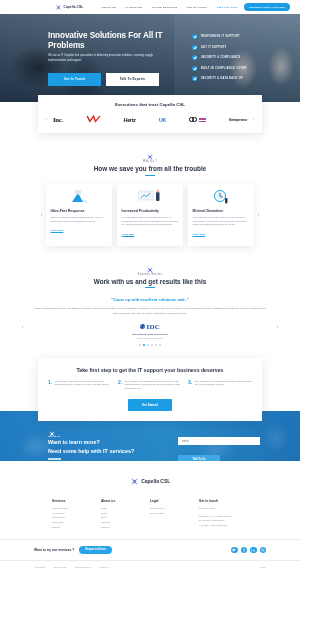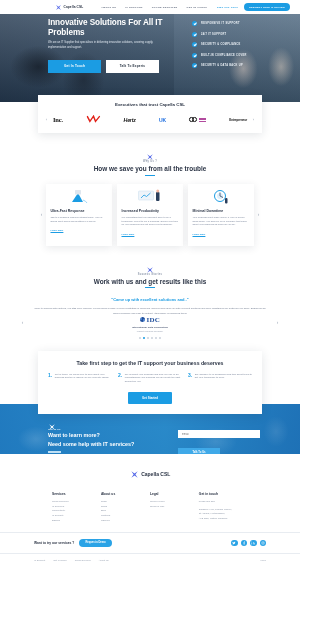--- a/index.html
+++ b/index.html
@@ -51,21 +51,21 @@
       radial-gradient(ellipse 30px 40px at 48% 75%, rgba(25,34,46,.6), transparent 70%),
       linear-gradient(180deg, rgba(150,165,180,.35), rgba(30,45,62,.5));
   }
   .hero-bg::after {
     content:""; position:absolute; right:0; top:0; width:42%; height:100%;
     background:
       radial-gradient(ellipse 22px 30px at 55% 62%, rgba(215,200,190,.55), transparent 65%),
       radial-gradient(ellipse 20px 30px at 85% 60%, rgba(225,210,195,.5), transparent 65%),
       linear-gradient(180deg, rgba(175,190,205,.35), rgba(45,62,80,.45));
   }
-  .hero-inner { position:relative; z-index:5; padding:4px 0 0 48px; display:flex; }
+  .hero-inner { position:relative; z-index:5; padding:17px 0 0 48px; display:flex; }
   .hero-left { width:130px; }
   .hero-title {
     font-size:8.2px; font-weight:700; color:#fff; line-height:1.18; letter-spacing:-.1px;
   }
   .hero-sub {
     font-size:2.7px; color:#dfe7ef; line-height:1.55; margin-top:4px; width:108px;
   }
   .hero-btns { display:flex; gap:5px; margin-top:10px; }
   .btn-primary {
     background:#1b9ce3; color:#fff; font-size:3.1px; font-weight:700;
@@ -126,21 +126,21 @@
   .card-title { font-size:3.5px; font-weight:700; color:#2b3445; margin-top:3px; }
   .card-text { font-size:2.4px; color:#79849a; line-height:1.62; margin-top:3px; }
   .card-link { font-size:2.4px; color:#1b9ce3; font-weight:700; margin-top:6px; display:block; text-decoration:underline; }
   .arr-side { font-size:4.5px; color:#9aa5b5; width:9px; text-align:center; flex:0 0 auto; }
 
   
   .quote { font-size:4px; font-weight:700; color:#1b9ce3; text-align:center; margin-top:9px; }
   .testi-wrap { display:flex; align-items:center; padding:0 18px; margin-top:5px; }
   .testi { flex:1; text-align:center; }
   .testi-text { font-size:2.45px; color:#707b8f; line-height:1.72; padding:0 6px; }
-  .idc { text-align:center; }
+  .idc { margin-top:7px; text-align:center; }
   .idc-logo { display:flex; align-items:center; justify-content:center; gap:1.5px; }
   .idc-dot { width:5px; height:5px; border-radius:50%; background:
      conic-gradient(#1f4e9c 0 25%, #4a7fc9 25% 50%, #1f4e9c 50% 75%, #4a7fc9 75% 100%); }
   .idc-name { font-family:"Liberation Serif", serif; font-size:7px; font-weight:700; color:#1f4e9c; letter-spacing:.3px; }
   .idc-sub1 { font-size:2.5px; font-weight:700; color:#54607a; margin-top:2px; }
   .idc-sub2 { font-size:2.3px; color:#9aa3b4; margin-top:1px; }
   .dots { display:flex; gap:2.2px; justify-content:center; margin-top:5px; }
   .dots i { width:1.8px; height:1.8px; border-radius:50%; background:#ccd3dd; display:block; }
   .dots i.on { background:#1b9ce3; }
 

